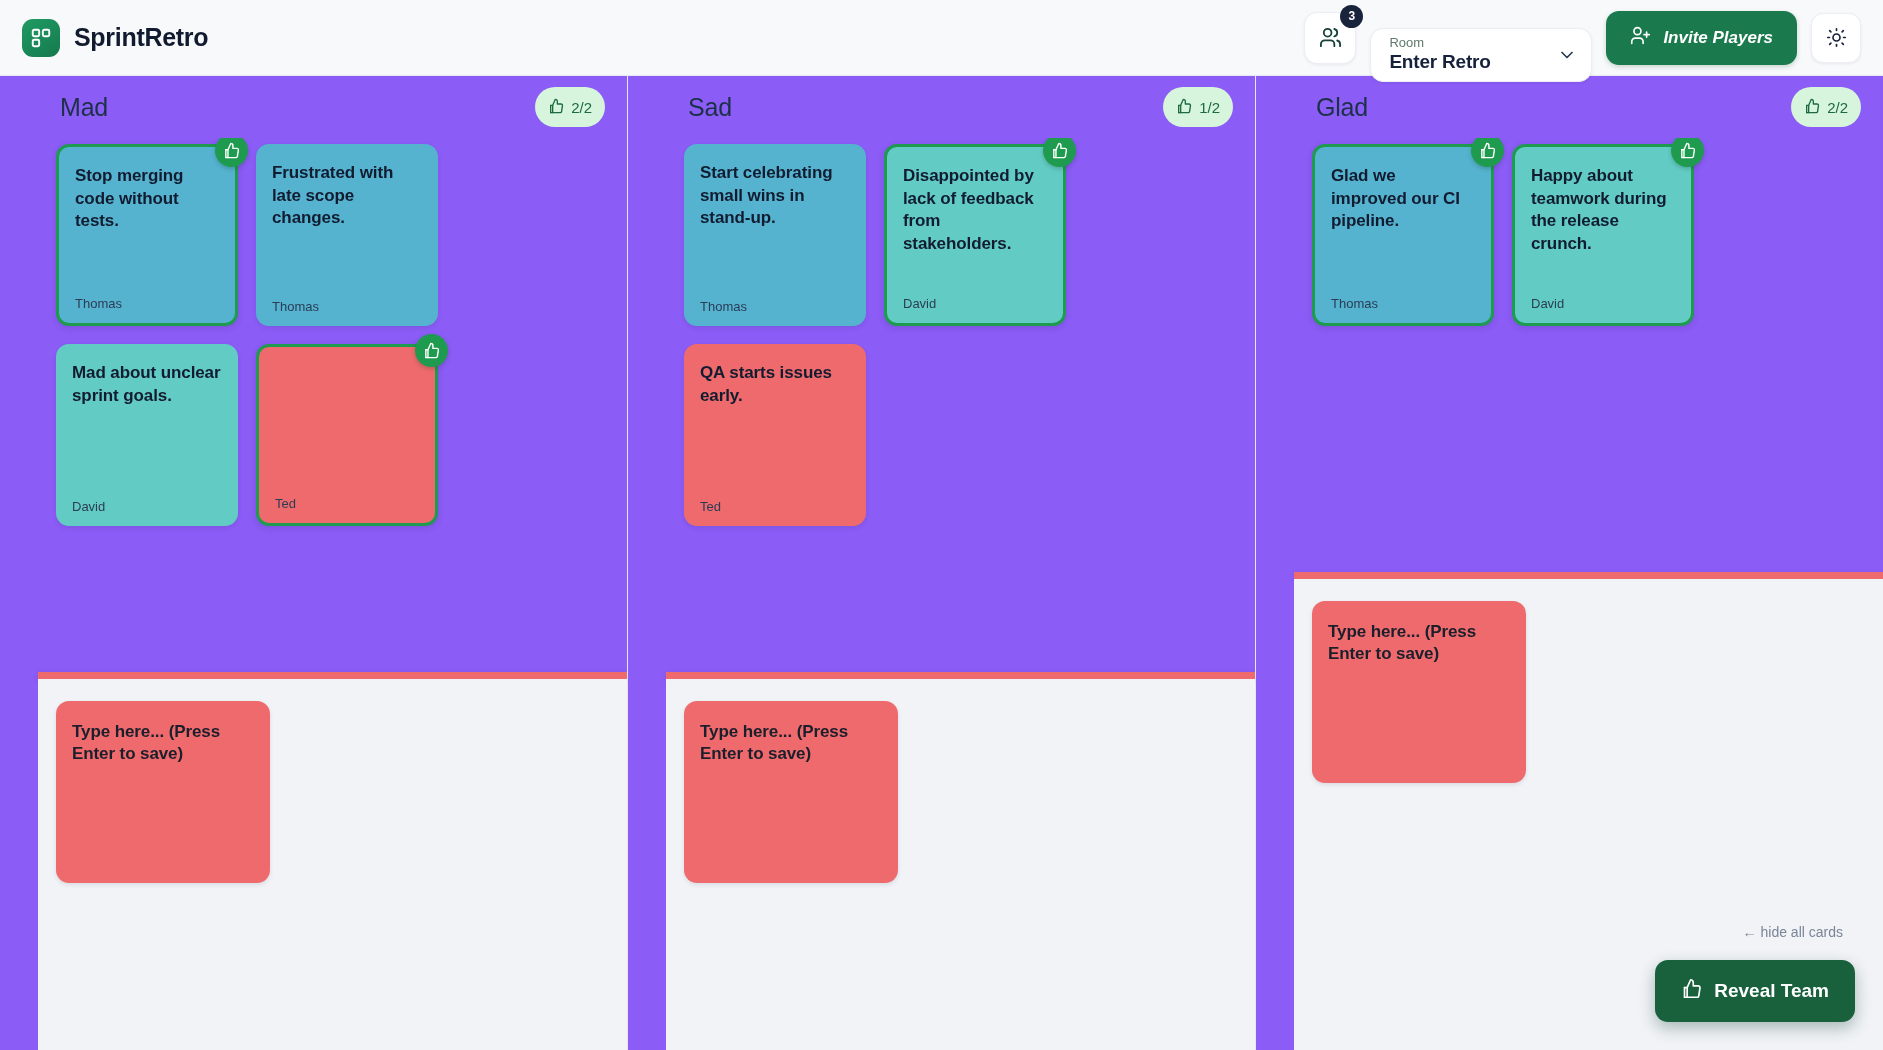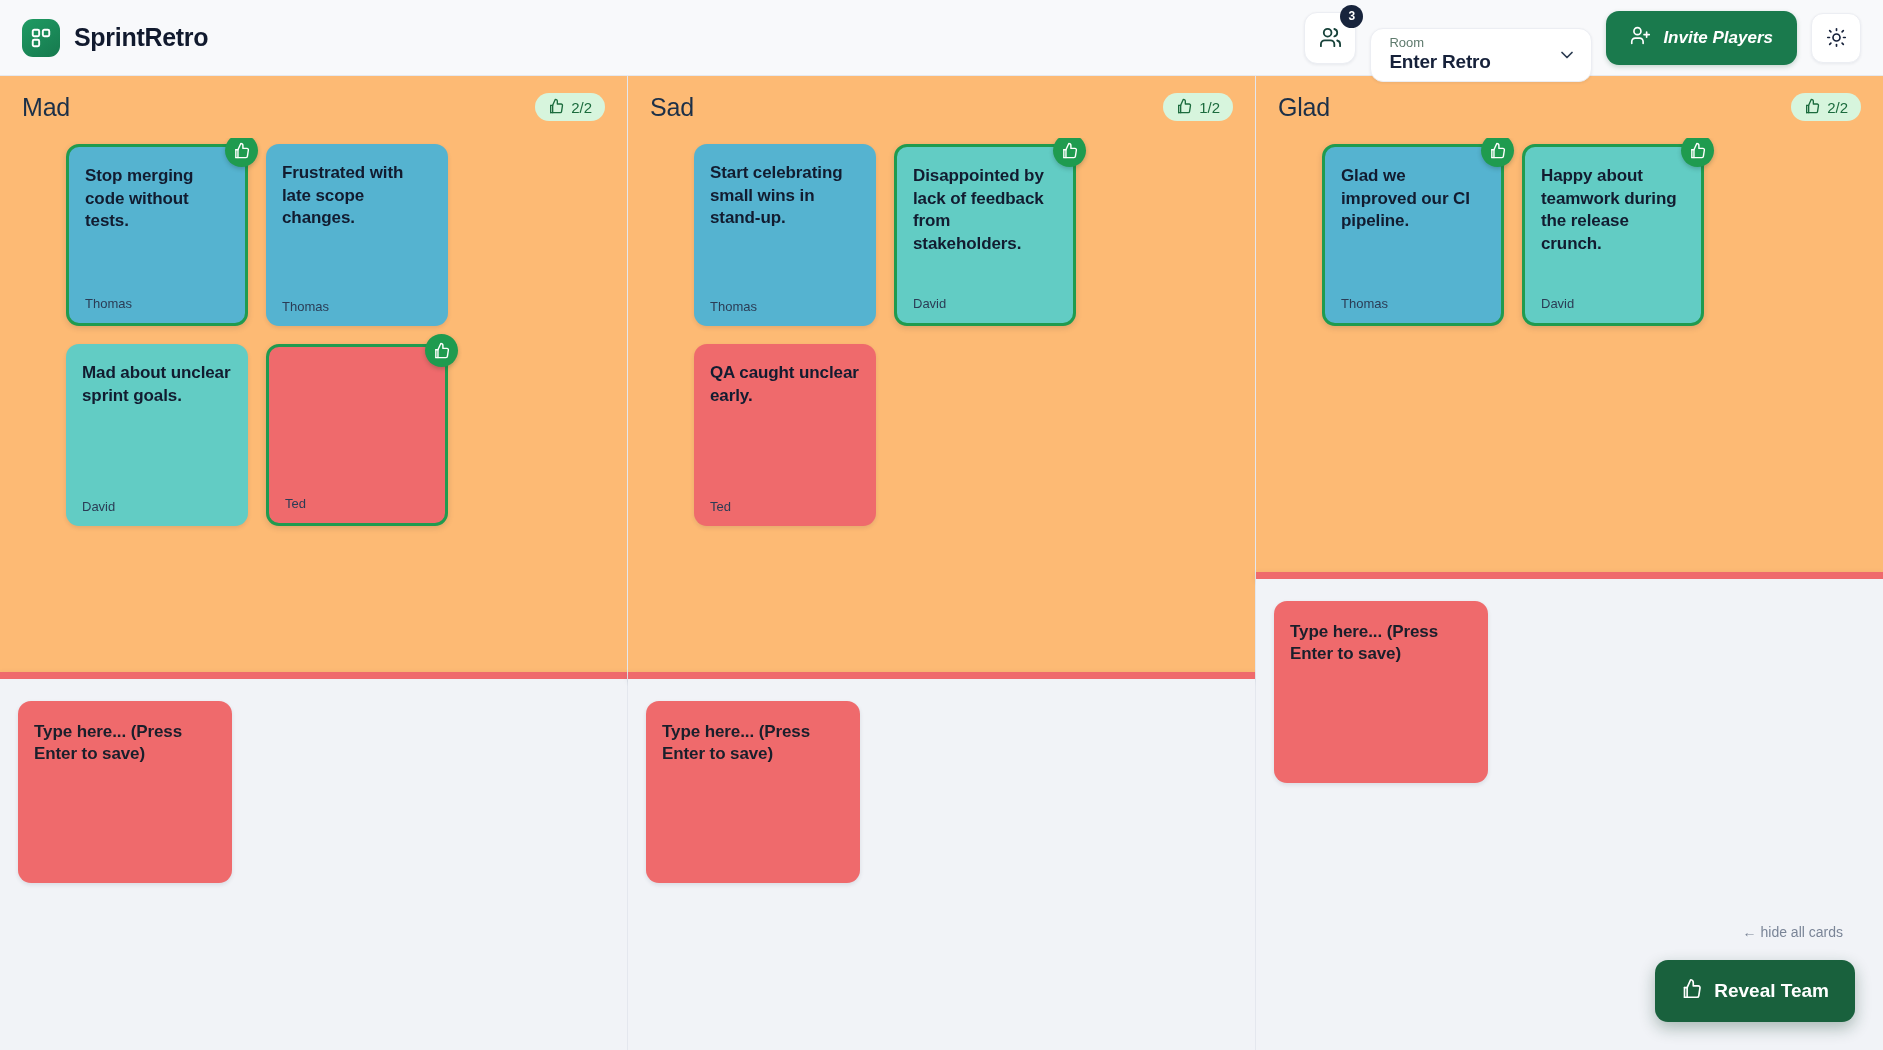--- a/index.html
+++ b/index.html
@@ -102,53 +102,53 @@
   .board {
     display: flex;
     height: calc(1050px - 76px);
     position: relative;
   }
   .column {
     flex: 1 1 0;
     min-width: 0;
     display: flex;
     flex-direction: column;
-    background: #fdba74;
+    background: #8b5cf6;
     border-right: 1px solid #e4e7ee;
     position: relative;
+    padding-left: 38px;
   }
   .column:last-child { border-right: none; }
 
   .col-head {
     height: 62px;
     display: flex; align-items: center;
     padding: 0 22px;
     flex: none;
   }
   .col-title { font-size: 25px; font-weight: 400; color: #1c3048; letter-spacing: -0.2px; }
   .vote-pill {
     margin-left: auto;
     background: #d7f5dd;
     color: #1b6b3d;
     border-radius: 999px;
-    height: 28px;
+    height: 40px;
     padding: 0 13px;
     display: flex; align-items: center; gap: 7px;
     font-size: 15px; font-weight: 500;
   }
 
   .cards-area {
     flex: 1 1 auto;
     padding: 6px 18px 0 18px;
     display: flex;
     flex-wrap: wrap;
     align-content: flex-start;
     gap: 18px;
     overflow: hidden;
-    margin-left: 48px;
   }
 
   .card {
     width: 182px;
     height: 182px;
     border-radius: 13px;
     padding: 18px 16px 12px 16px;
     display: flex; flex-direction: column;
     position: relative;
     box-shadow: 0 2px 4px rgba(20,30,60,.10);
@@ -387,21 +387,21 @@
     <path d="M14 9V5a3 3 0 0 0-3-3l-4 9v11h11.3a2 2 0 0 0 2-1.7l1.4-9a2 2 0 0 0-2-2.3z"></path>
     <line x1="7" y1="22" x2="4" y2="22"></line>
     <line x1="4" y1="22" x2="4" y2="11"></line>
     <line x1="4" y1="11" x2="7" y2="11"></line>
   </svg>
           </span>
           <div class="card-text">Disappointed by lack of feedback from stakeholders.</div>
           <div class="card-author">David</div>
         </div>
         <div class="card" style="background: rgb(239, 106, 108);">
-          <div class="card-text">QA caught unclear early.</div>
+          <div class="card-text">QA starts issues early.</div>
           <div class="card-author">Ted</div>
         </div>
       </div>
       <div class="composer-sep"></div>
       <div class="composer-area">
         <div class="composer-card">
           <div class="composer-placeholder">Type here... (Press Enter to save)</div>
         </div>
       </div>
     </div>

